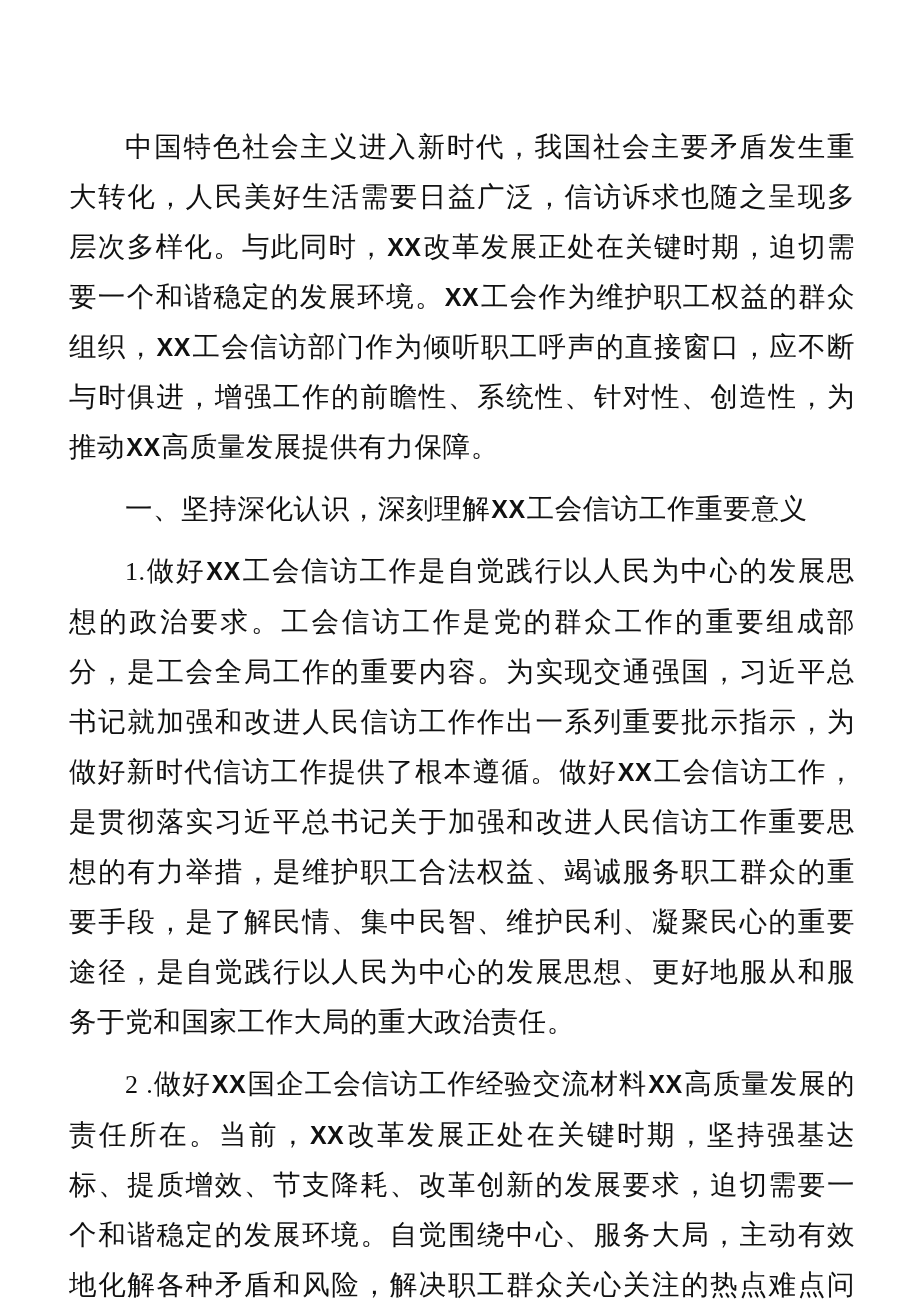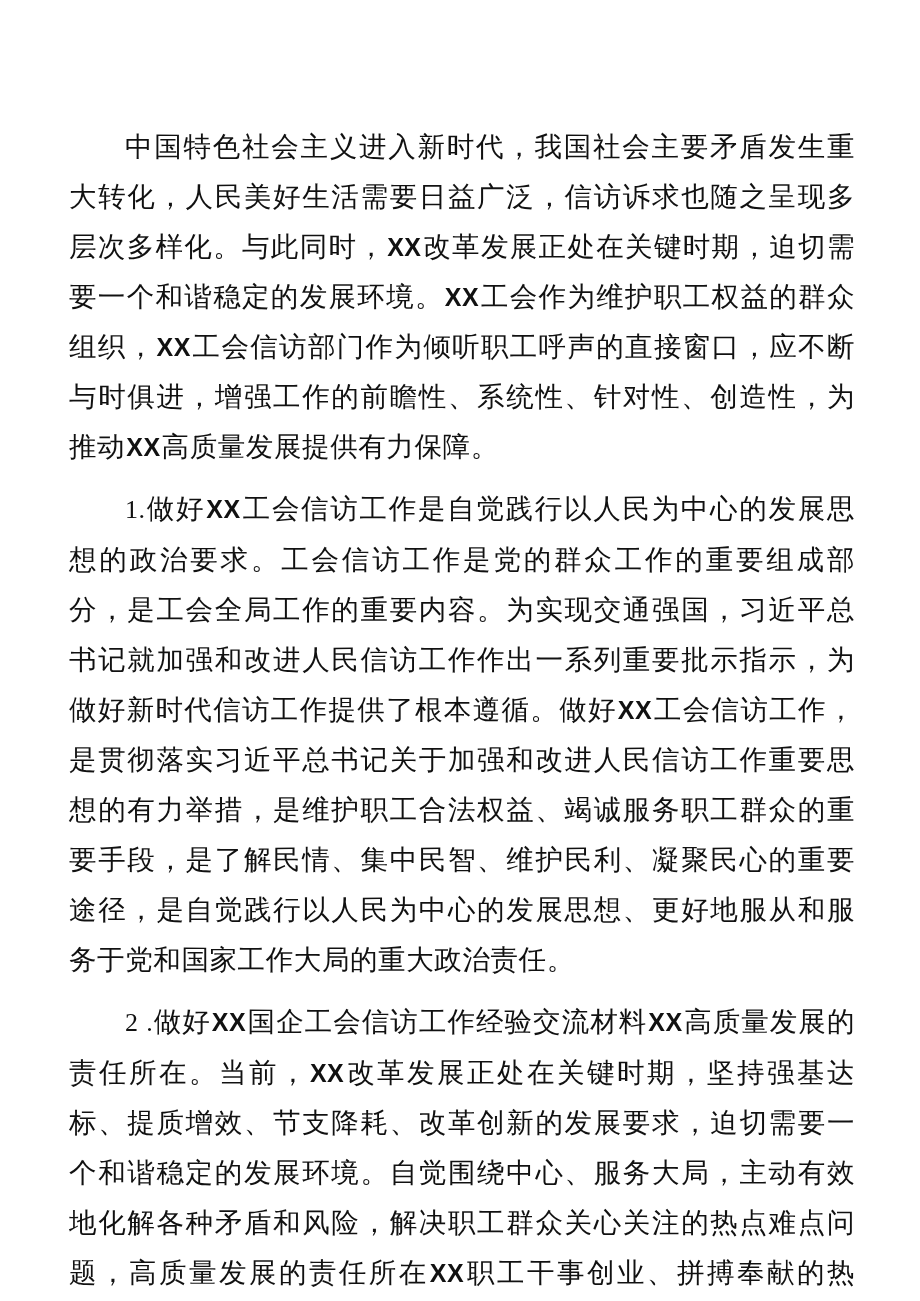--- a/index.html
+++ b/index.html
@@ -81,17 +81,18 @@
   }
 </style>
 </head>
 <body>
 
 <div class="page">
 
 
   <div class="body-block">
       <p class="para"><span>中国特色社会主义进入新时代，我国社会主要矛盾发生重大转化，人民美好生活需要日益广泛，信访诉求也随之呈现多层次多样化。与此同时，</span><span class="xx">XX</span><span>改革发展正处在关键时期，迫切需要一个和谐稳定的发展环境。</span><span class="xx">XX</span><span>工会作为维护职工权益的群众组织，</span><span class="xx">XX</span><span>工会信访部门作为倾听职工呼声的直接窗口，应不断与时俱进，增强工作的前瞻性、系统性、针对性、创造性，为推动</span><span class="xx">XX</span><span>高质量发展提供有力保障。</span></p>
+      <p class="para heading"><span>一、坚持深化认识，深刻理解</span><span class="xx">XX</span><span>工会信访工作重要意义</span></p>
       <p class="para"><span class="num">1.</span><span>做好</span><span class="xx">XX</span><span>工会信访工作是自觉践行以人民为中心的发展思想的政治要求。工会信访工作是党的群众工作的重要组成部分，是工会全局工作的重要内容。为实现交通强国，习近平总书记就加强和改进人民信访工作作出一系列重要批示指示，为做好新时代信访工作提供了根本遵循。做好</span><span class="xx">XX</span><span>工会信访工作，是贯彻落实习近平总书记关于加强和改进人民信访工作重要思想的有力举措，是维护职工合法权益、竭诚服务职工群众的重要手段，是了解民情、集中民智、维护民利、凝聚民心的重要途径，是自觉践行以人民为中心的发展思想、更好地服从和服务于党和国家工作大局的重大政治责任。</span></p>
       <p class="para"><span class="num">2 .</span><span>做好</span><span class="xx">XX</span><span>国企工会信访工作经验交流材料</span><span class="xx">XX</span><span>高质量发展的责任所在。当前，</span><span class="xx">XX</span><span>改革发展正处在关键时期，坚持强基达标、提质增效、节支降耗、改革创新的发展要求，迫切需要一个和谐稳定的发展环境。自觉围绕中心、服务大局，主动有效地化解各种矛盾和风险，解决职工群众关心关注的热点难点问题，高质量发展的责任所在</span><span class="xx">XX</span><span>职工干事创业、拼搏奉献的热情，为实现交通强国</span></p>
     </div>
 
 </div>
 
 </body></html>

